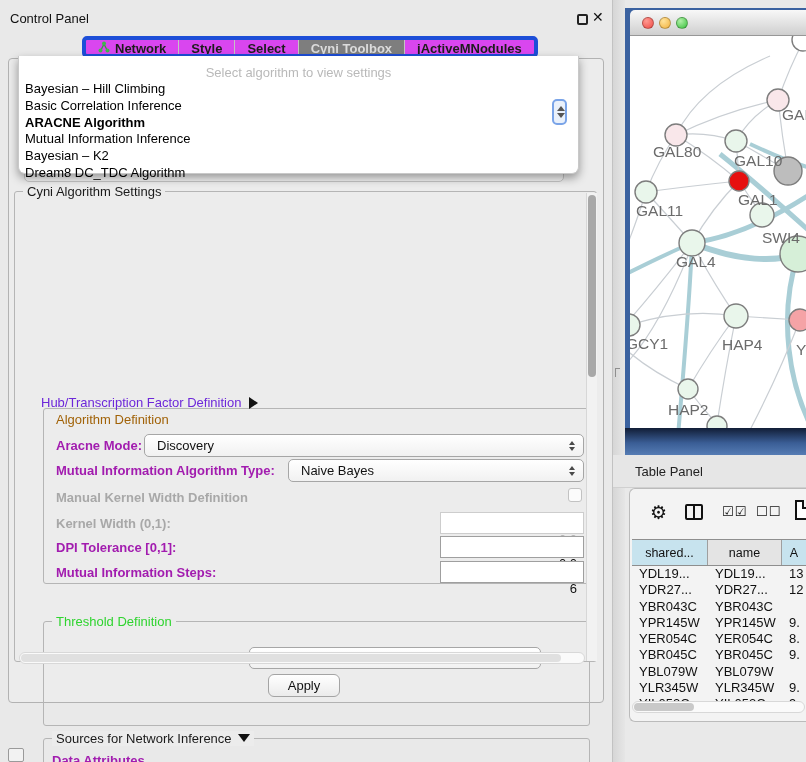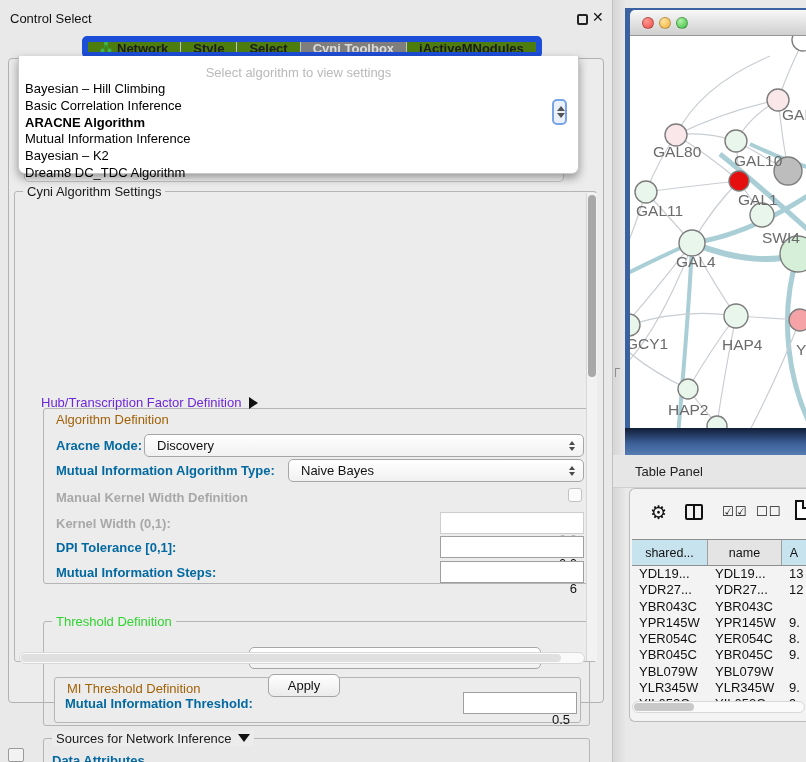--- a/index.html
+++ b/index.html
@@ -6,21 +6,21 @@
   html,body { width:806px; height:762px; }
   body { font-family:"Liberation Sans",sans-serif; background:#e9e9e9; overflow:hidden; }
   #stage { position:relative; width:806px; height:762px; background:#e9e9e9; }
   .abs { position:absolute; }
 
   
   .cp-title { left:10px; top:11px; font-size:13px; color:#111; }
   .float-btn { left:577px; top:14px; width:11px; height:11px; border:2px solid #222; border-radius:2px; background:transparent; }
   .close-btn { left:592px; top:9px; font-size:14px; font-weight:bold; color:#111; cursor:default; }
 
-  .tabgroup { display:flex; background:#4d7c0f; border:6px solid #1d4ed8; border-radius:5px; overflow:hidden; height:22px; }
+  .tabgroup { display:flex; background:#d946ef; border:4px solid #1d4ed8; border-radius:5px; overflow:hidden; height:22px; }
   .tab { font-size:13px; font-weight:600; color:#1c1c1c; padding:2px 12px 0 12px; border-left:1px solid #c3c3c3; display:flex; align-items:center; gap:5px; white-space:nowrap; }
   .tab:first-child { border-left:none; }
   .tab.sel { background:#7e7e7e; color:#dcdcdc; }
   #top-tabs { left:82px; top:36px; }
   #bottom-tabs { left:139px; top:707px; }
   #bottom-tabs .tab.sel { background:#8a8a8a; color:#ededed; }
 
   .content-box { left:8px; top:58px; width:596px; height:645px; border:1px solid #b2b2b2; border-radius:4px; background:#ececec; }
 
   
@@ -39,21 +39,21 @@
   .gtitle { position:absolute; top:-8px; left:8px; background:#ececec; padding:0 4px; font-size:13px; color:#1a1a1a; white-space:nowrap; }
   .gtitle.blue { color:#a16207;margin-top:11px; }
   .gtitle.green { color:#2fd42f; }
 
   #settings-group { left:14px; top:191px; width:583px; height:471px; }
   #algdef-group { left:28px; top:216px; width:547px; height:176px; }
   #thresh-group { left:28px; top:429px; width:547px; height:105px; }
   #mithresh-group { left:10px; top:55px; width:527px; height:46px; }
   #sources-group { left:28px; top:546px; width:547px; height:110px; }
 
-  .lbl { font-size:13px; font-weight:bold; color:#0369a1; white-space:nowrap; }
+  .lbl { font-size:13px; font-weight:bold; color:#a21caf; white-space:nowrap; }
   .lbl.dis { color:#a8a8a8; }
 
   .combo { background:linear-gradient(#ffffff,#f1f1f1); border:1px solid #a6a6a6; border-radius:5px; height:23px; font-size:13px; color:#111; display:flex; align-items:center; padding-left:12px; }
   .combo .spin { margin-left:auto; width:17px; display:flex; flex-direction:column; align-items:center; gap:2px; padding-right:5px; }
   .combo .spin i { width:0; height:0; border-left:3.5px solid transparent; border-right:3.5px solid transparent; display:block; }
   .combo .spin .u { border-bottom:4.5px solid #4a4a4a; }
   .combo .spin .d { border-top:4.5px solid #4a4a4a; }
 
   .field { background:#fff; border:1px solid #9f9f9f; height:22px; font-size:13px; color:#111; text-align:right; padding:19px 6px 0 0; }
   .field.dis { border-color:#cdcdcd; color:#b4b4b4; }
@@ -112,21 +112,21 @@
   #grid-scroll { position:absolute; left:2px; top:212px; width:173px; height:12px; }
   #grid-scroll .thumb { width:60px; background:#c9c9c9; }
 
   #mini-icon { left:8px; top:748px; width:16px; height:14px; border:1px solid #9a9a9a; border-radius:2px; background:#f2f2f2; }
 </style>
 </head>
 <body>
 
 <div id="stage">
 
-  <div class="abs cp-title">Control Select</div>
+  <div class="abs cp-title">Control Panel</div>
   <div class="abs float-btn"></div>
   <div class="abs close-btn icon-glyph">✕</div>
 
   <div class="abs tabgroup" id="top-tabs">
     <div class="tab">
       <span>
         <svg width="12" height="12" viewBox="0 0 12 12">
             <line x1="3" y1="9" x2="6" y2="3" stroke="#2e9e3a" stroke-width="1.2"></line>
             <line x1="6" y1="3" x2="9" y2="9" stroke="#2e9e3a" stroke-width="1.2"></line>
             <circle cx="6" cy="2.5" r="2" fill="#41b44d"></circle>
@@ -213,25 +213,20 @@
 
       <div class="abs lbl" style="left:56px; top:29px;">Which threshold to use:</div>
       <div class="abs combo" style="left:205px; top:25px; width:292px; height:22px;">
         <span>MI Threshold</span>
         <span class="spin">
             <i class="u"></i>
             <i class="d"></i>
           </span>
       </div>
 
-      <div class="abs group" id="mithresh-group" style="background:#ececec;">
-        <span class="gtitle blue">MI Threshold Definition</span>
-        <div class="abs lbl" style="left:10px; top:18px;">Mutual Information Threshold:</div>
-        <div class="abs field" style="left:408px; top:14px; width:114px;">0.5</div>
-      </div>
     </div>
 
     <div class="abs group" id="sources-group">
       <span class="gtitle"><span>Sources for Network Inference</span><span class="tri-down"></span></span>
       <div class="abs lbl" style="left:8px; top:14px;">Data Attributes</div>
 
     </div>
 
     <div class="abs vscroll" style="left:571px; top:1px; width:11px; height:468px;">
       <div class="thumb" style="top:2px; height:182px;"></div>

